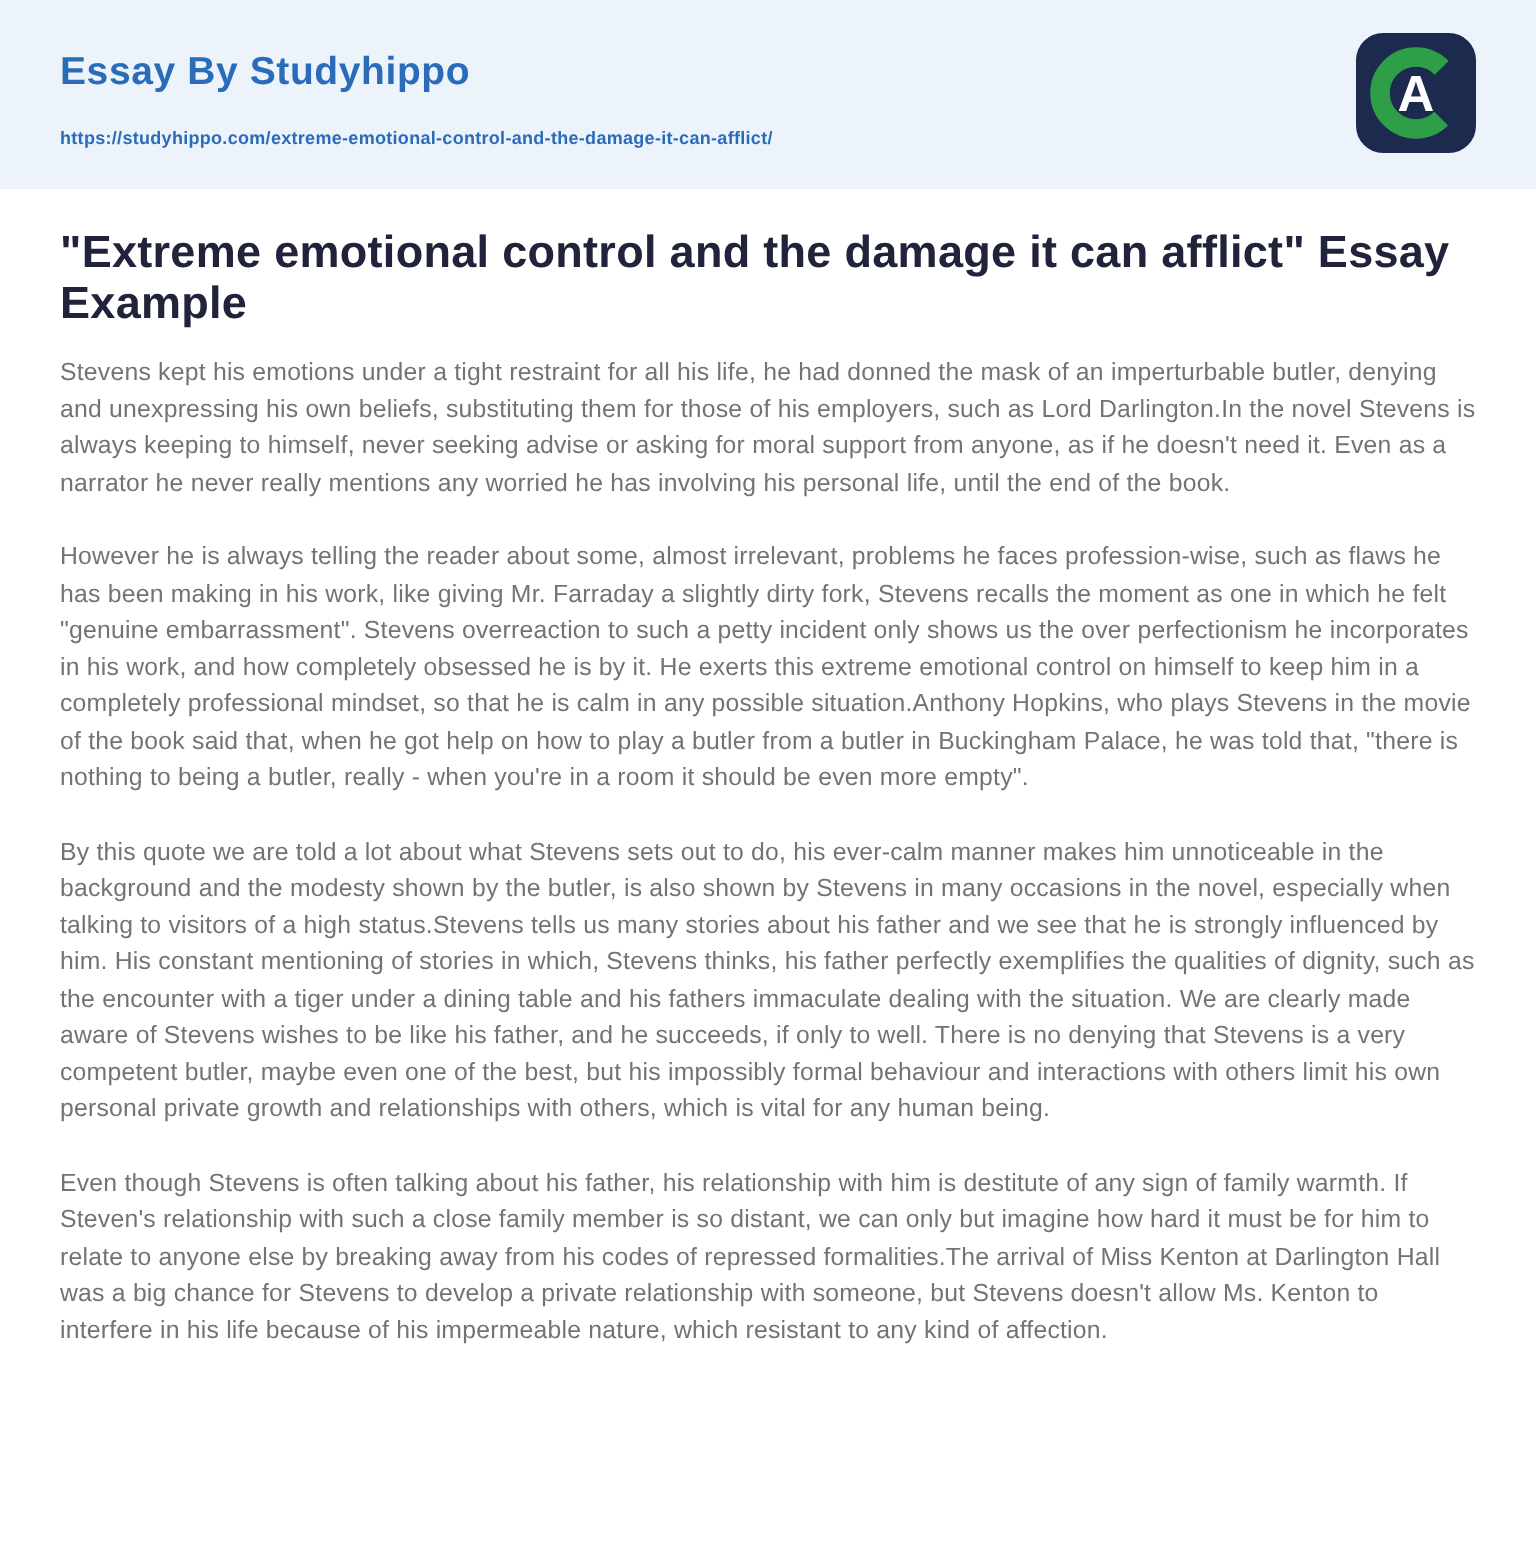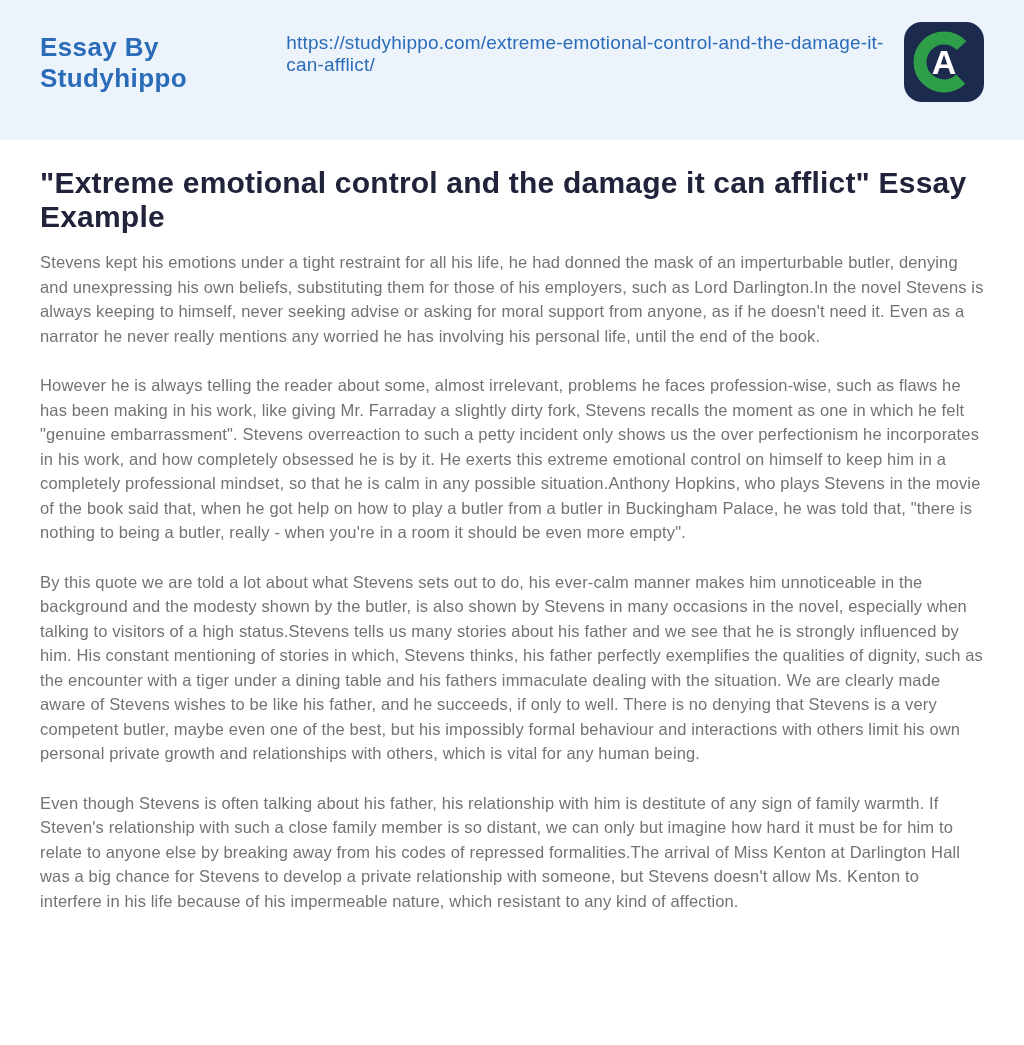--- a/index.html
+++ b/index.html
@@ -22,34 +22,34 @@
   
   .site-header {
     background: #ecf3fb;
     padding: 20px 40px 24px 40px;
     display: flex;
     align-items: flex-start;
     justify-content: space-between;
   }
   .header-texts {
     display: flex;
-    flex-direction: row;
+    flex-direction: column;
     padding-top: 12px;
   }
   .site-title {
     color: #2b6cb9;
     font-size: 26px;
     font-weight: 700;
     letter-spacing: 0.4px;
     margin: 0 0 22px 0;
   }
   .page-url {
     color: #2b6cb9;
-    font-size: 19px;
-    font-weight: 400;
+    font-size: 12px;
+    font-weight: 700;
     letter-spacing: 0.2px;
     text-decoration: none;
   }
   .logo-badge {
     width: 80px;
     height: 80px;
     background: #1c2a4e;
     border-radius: 18px;
     flex: 0 0 auto;
     display: flex;

